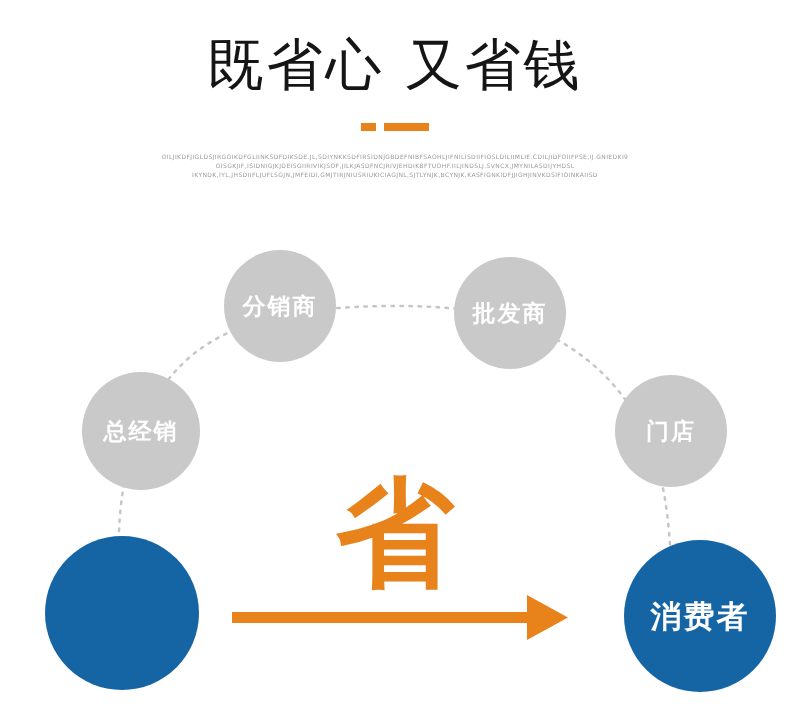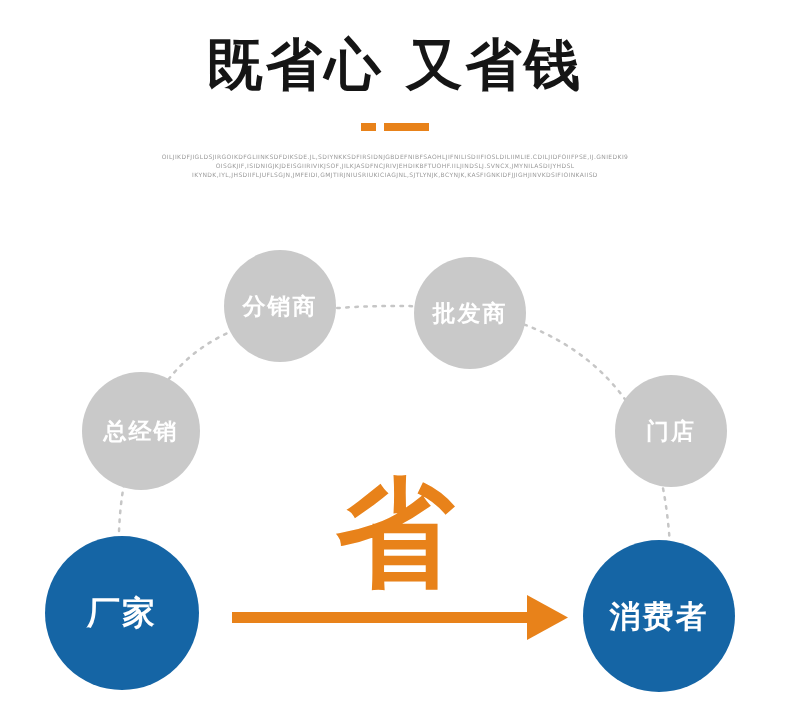--- a/index.html
+++ b/index.html
@@ -8,21 +8,21 @@
     width:790px; height:719px;
     position:relative;
     overflow:hidden;
     font-family:"DejaVu Sans","Liberation Sans",sans-serif;
   }
 
   
   .title {
     position:absolute; top:28px; left:0; width:100%;
     text-align:center;
-    font-size:56px; font-weight:700; color:#151515;
+    font-size:56px; font-weight:400; color:#151515;
     letter-spacing:3px;
   }
   .divider {
     position:absolute; top:123px; left:0; width:100%;
     display:flex; justify-content:center; align-items:center; gap:8px;
   }
   .dash-short { width:15px; height:8px; background:#e8821a; }
   .dash-long  { width:45px; height:8px; background:#e8821a; }
   .desc {
     position:absolute; top:152px; left:0; width:100%;
@@ -38,24 +38,24 @@
     position:absolute; z-index:2;
     border-radius:50%;
     display:flex; align-items:center; justify-content:center;
     color:#ffffff; font-weight:700; text-align:center;
   }
   .node.gray { background:#c9c9c9; font-size:23px; letter-spacing:2px; }
   .node.blue { background:#1565a5; letter-spacing:2px; flex-direction:column; line-height:1.3; }
 
   .n-zong { left:82px;  top:372px; width:118px; height:118px;text-align:center; }
   .n-fen  { left:224px; top:250px; width:112px; height:112px;font-family:Liberation Mono, monospace; }
-  .n-pifa { left:414px; top:257px; width:112px; height:112px; }
+  .n-pifa { left:454px; top:257px; width:112px; height:112px; }
   .n-men  { left:615px; top:375px; width:112px; height:112px; }
   .n-prod { left:45px;  top:536px; width:154px; height:154px; font-size:33px; }
-  .n-cons { left:583px; top:540px; width:152px; height:152px; font-size:31px; }
+  .n-cons { left:624px; top:540px; width:152px; height:152px; font-size:31px; }
 
   .center-char {
     position:absolute; top:455px; left:0; width:100%;
     text-align:center; z-index:2;
     font-size:118px; font-weight:900; color:#e8821a;
   }
 </style>
 </head>
 <body>
 
@@ -89,17 +89,16 @@
   <span>分销商</span>
 </div>
 <div class="node gray n-pifa">
   <span>批发商</span>
 </div>
 <div class="node gray n-men">
   <span>门店</span>
 </div>
 
 <div class="node blue n-prod">
-  <span>厂家</span>
 </div>
 <div class="node blue n-cons">
   <span>消费者</span>
 </div>
 
 </body></html>

